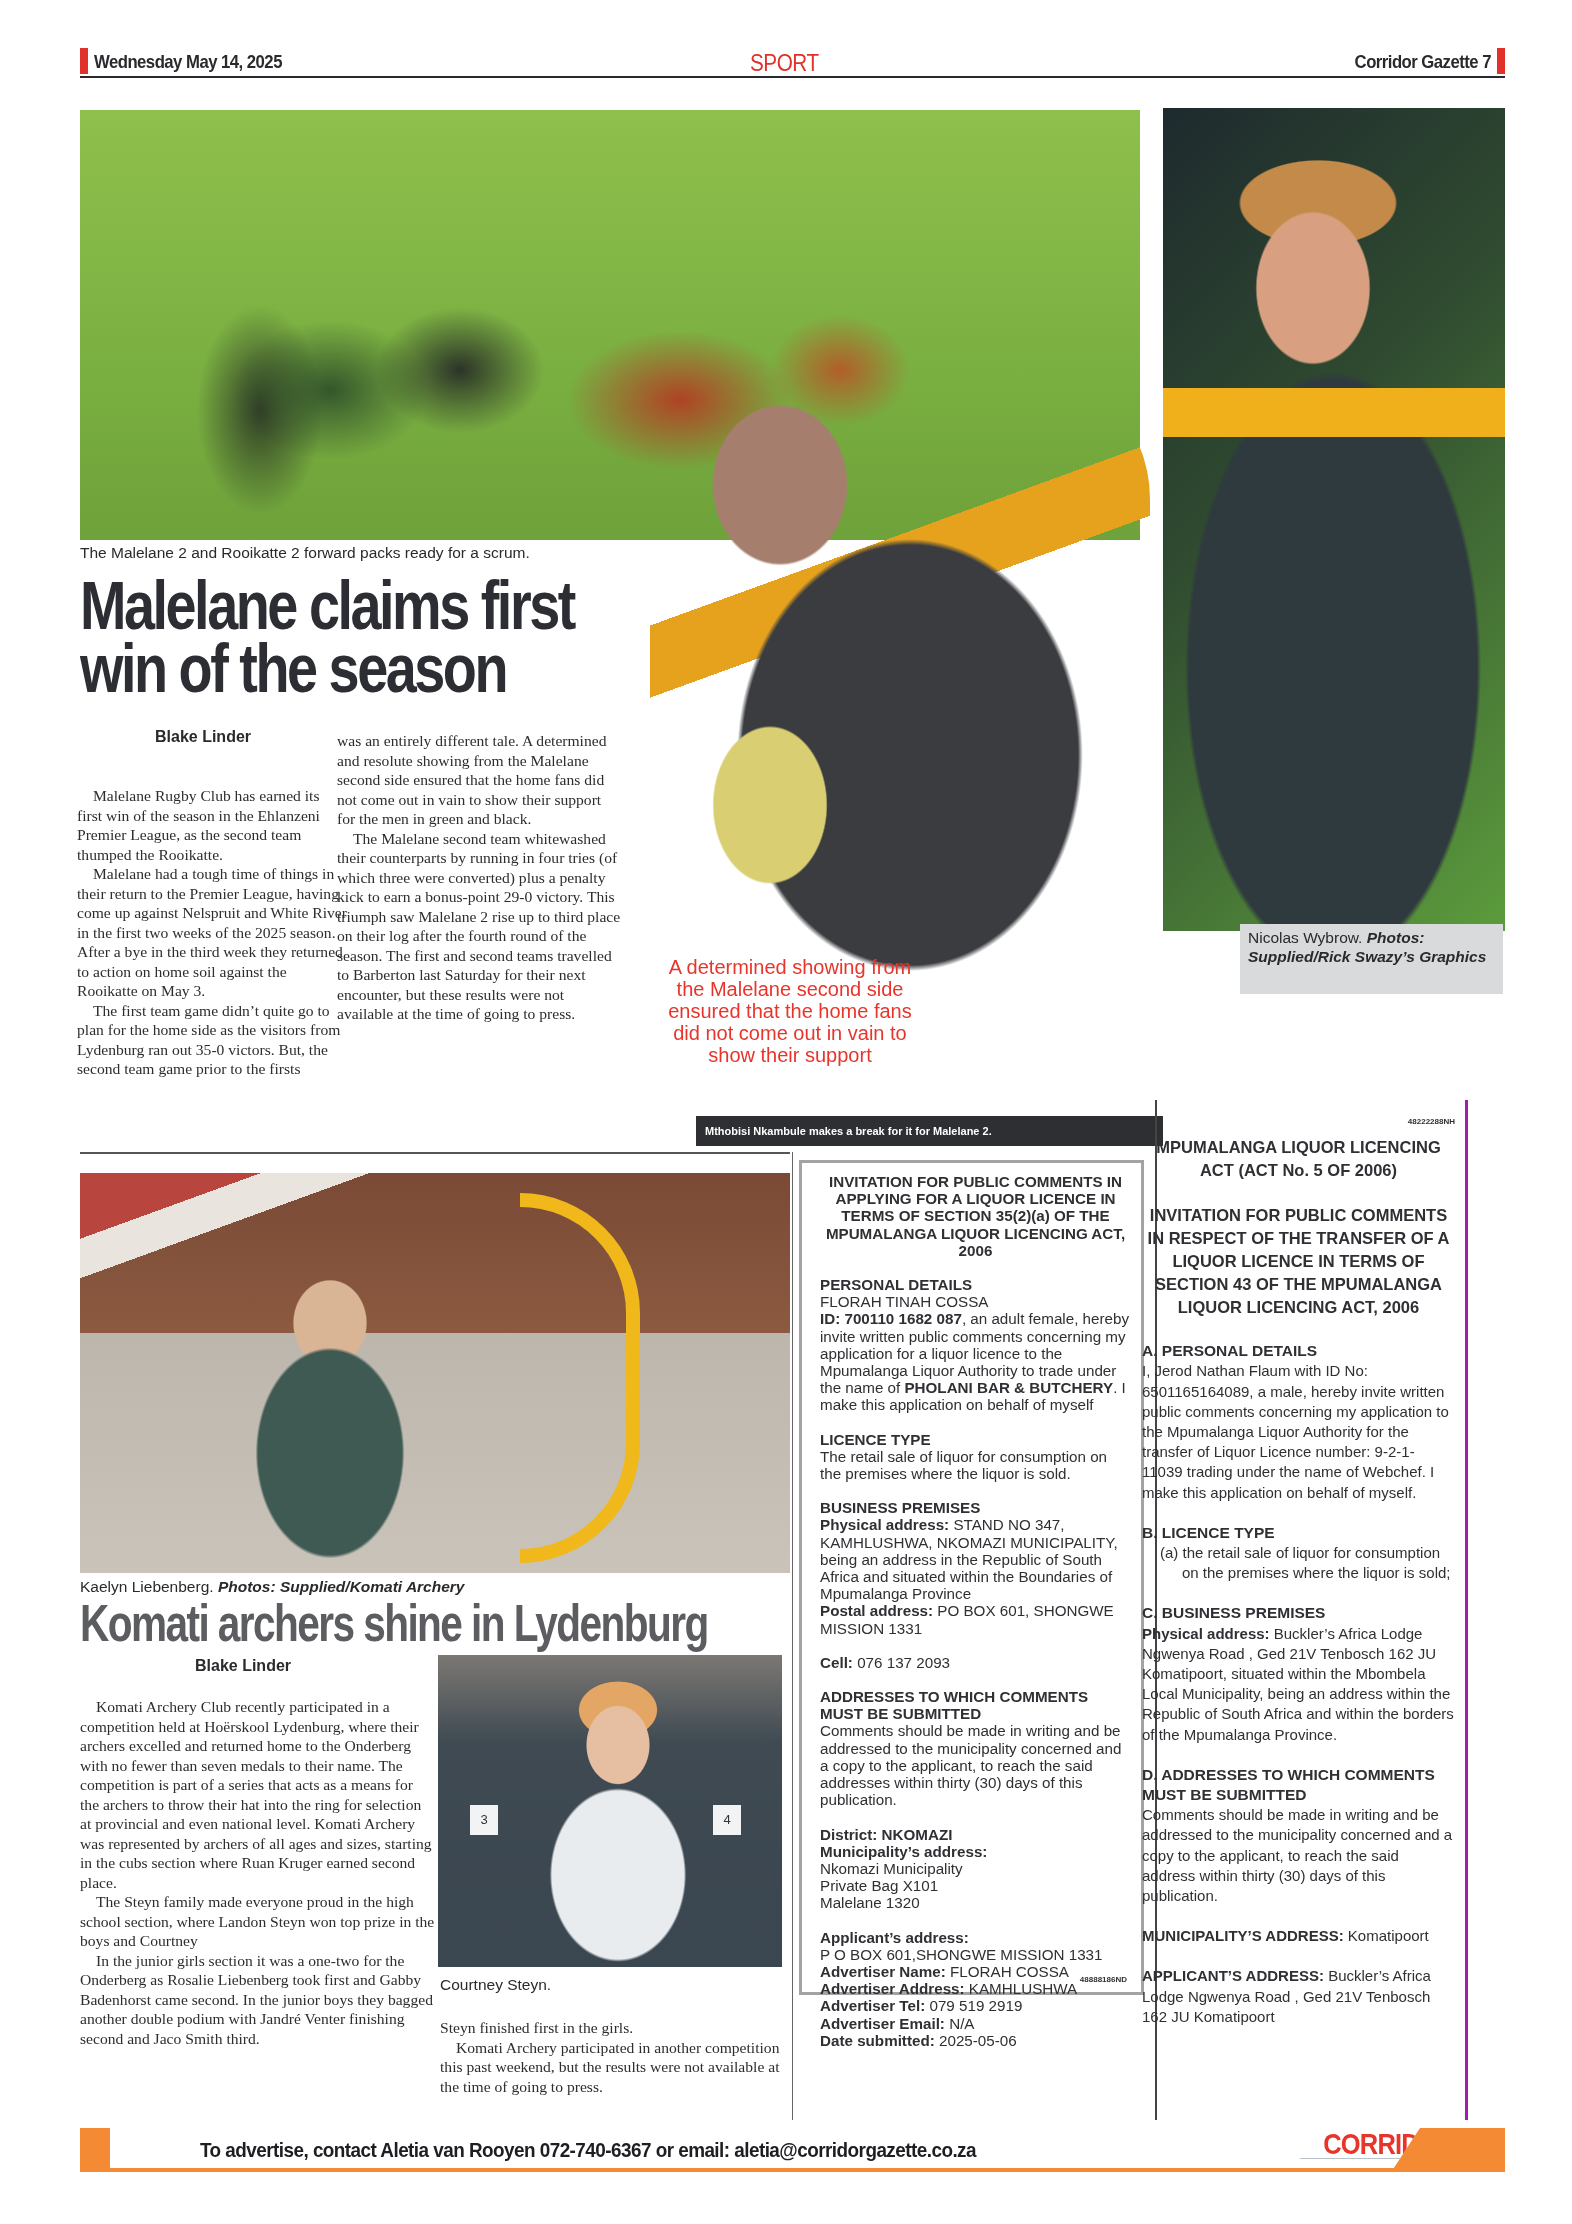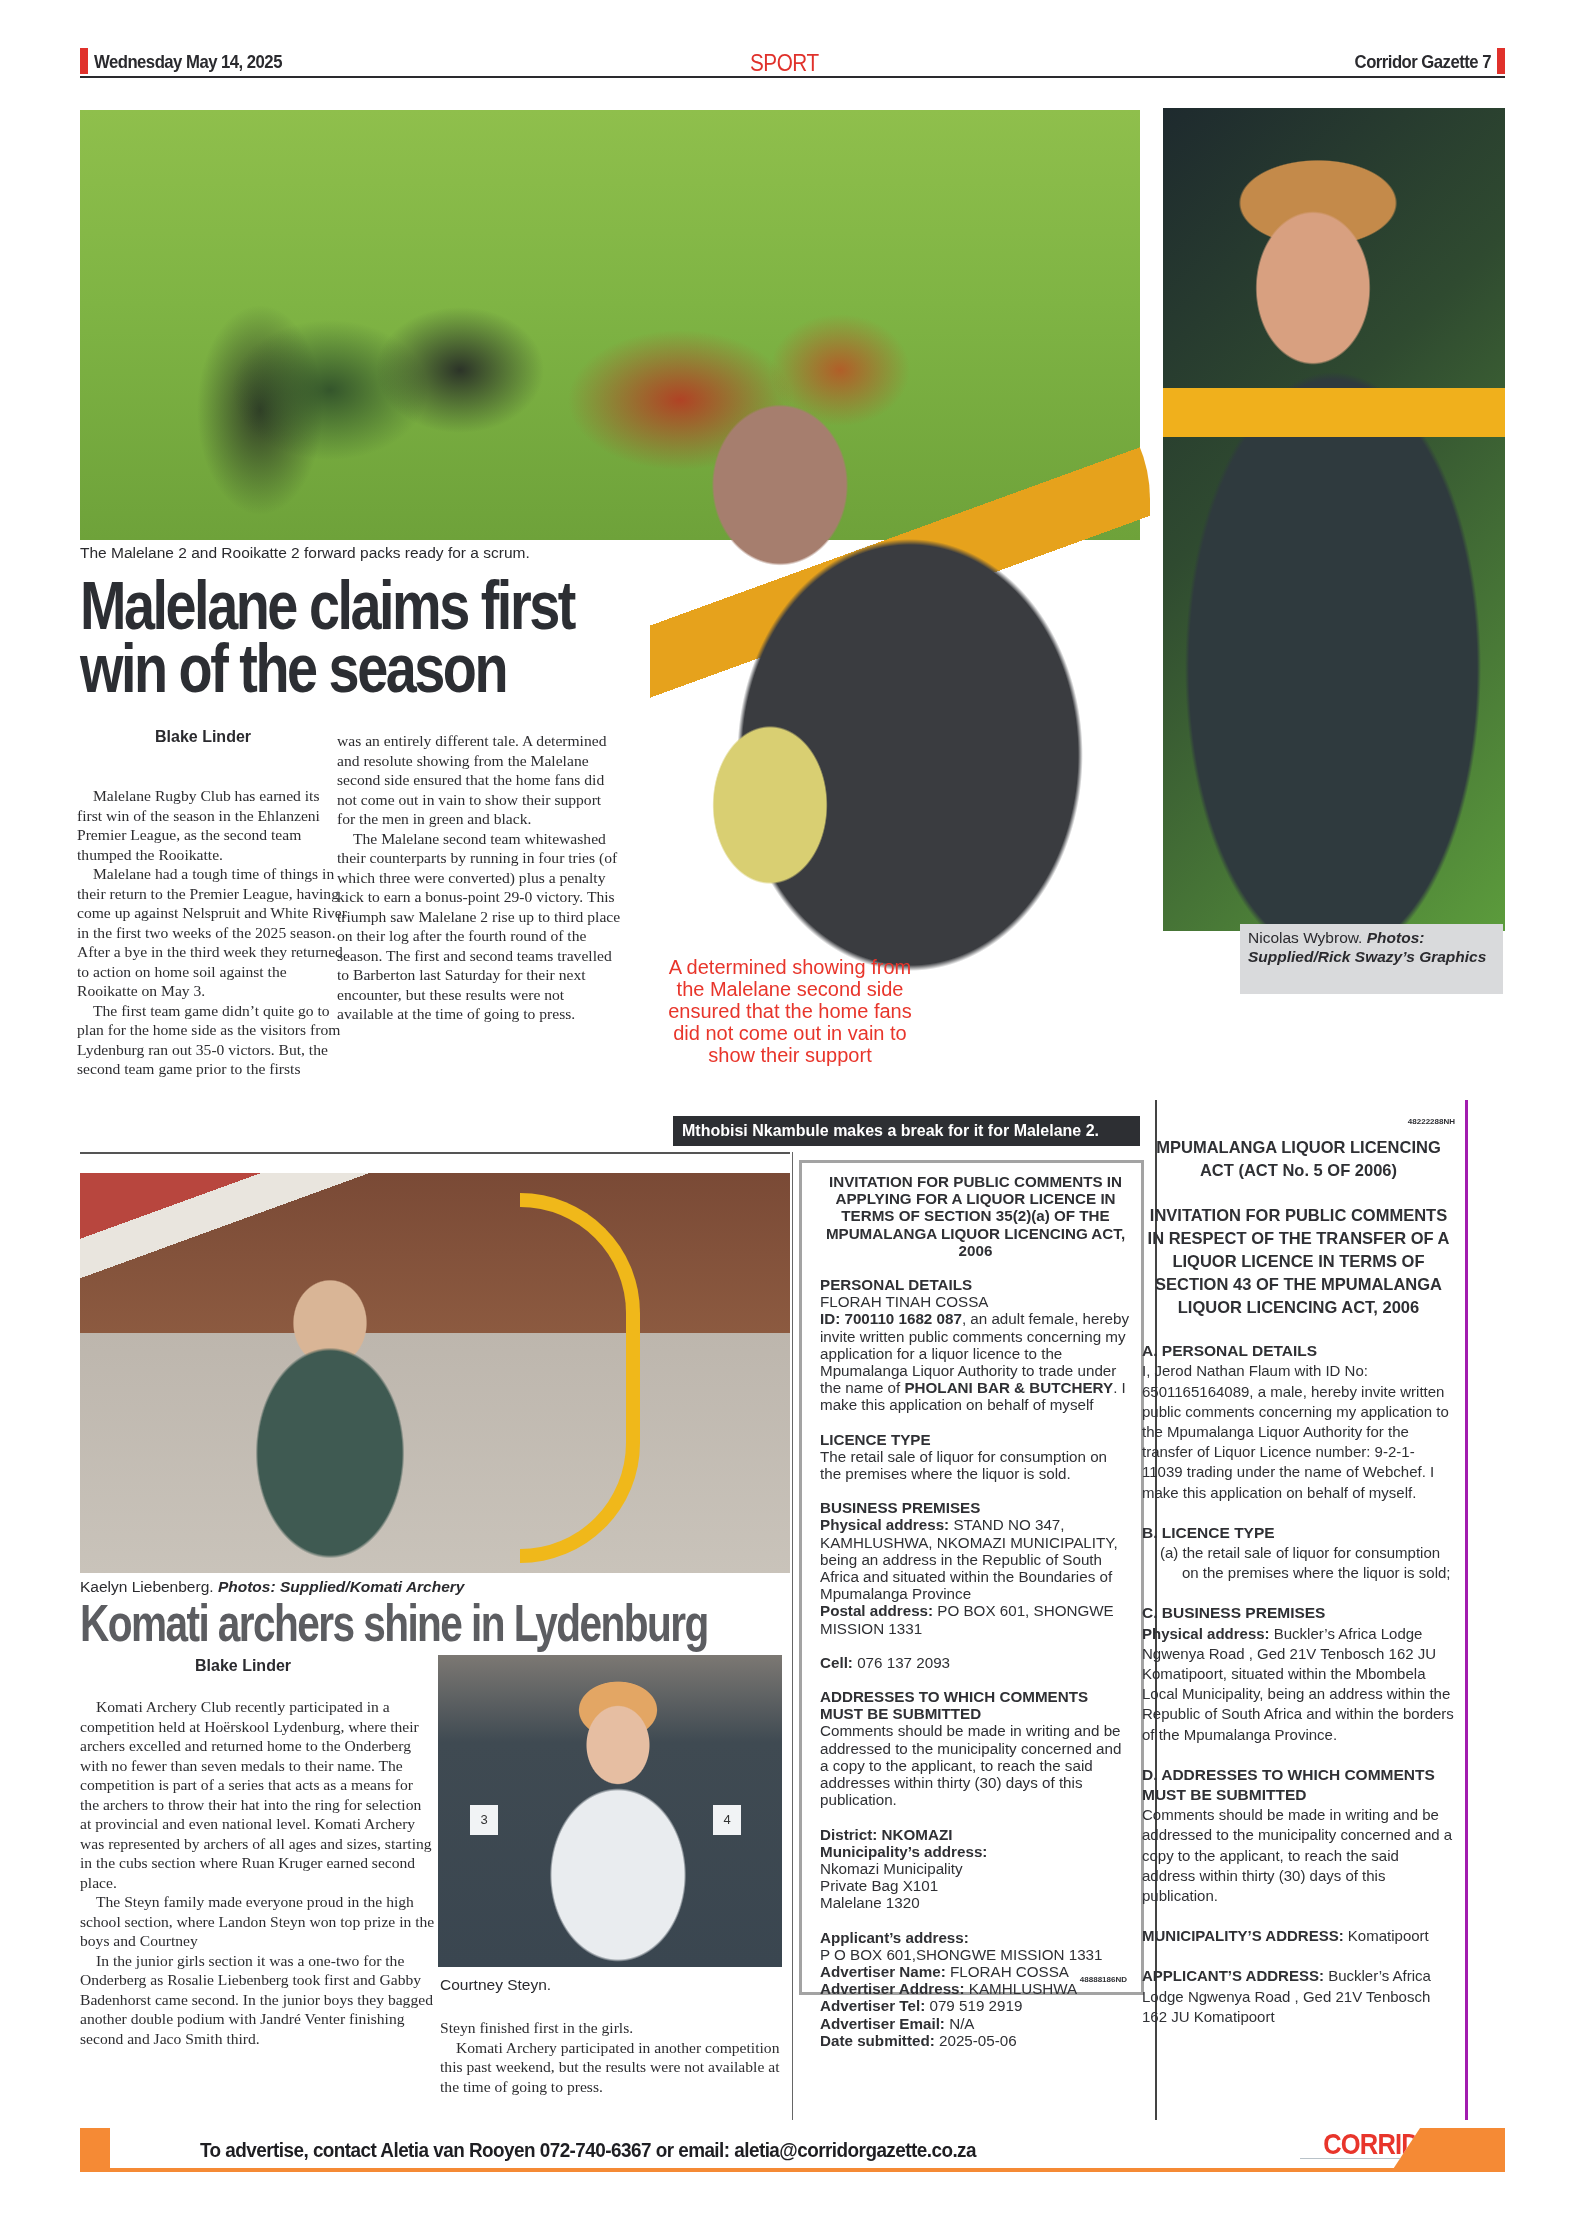--- a/index.html
+++ b/index.html
@@ -61,21 +61,21 @@
       radial-gradient(ellipse 110px 140px at 180px 220px, #e9ecef 0 60%, transparent 62%),
       linear-gradient(180deg, #7c7873 0%, #3f4a52 28%, #3a4650 100%);
   }
   .target-tag { position: absolute; width: 28px; height: 30px; background: #f1f3f5; color: #333; font-size: 13px; text-align: center; line-height: 30px; }
 
   
   .caption { position: absolute; font-size: 15.5px; color: #2a2a2e; line-height: 19px; }
   .caption .credit { font-weight: bold; font-style: italic; }
   .cap-scrum { left: 80px; top: 543px; }
   .cap-nicolas { left: 1240px; top: 924px; width: 263px; height: 70px; background: #d9dadc; padding: 4px 8px; }
-  .cap-runner { left: 673px; top: 1116px; width: 467px; height: 30px; background: #2d2f33; color: #ffffff; font-weight: bold; font-size: 16px; line-height: 30px; padding-left: 9px; }
+  .cap-runner { left: 696px; top: 1116px; width: 467px; height: 30px; background: #2d2f33; color: #ffffff; font-weight: bold; font-size: 11px; line-height: 30px; padding-left: 9px; }
   .cap-archer { left: 80px; top: 1577px; }
   .cap-courtney { left: 440px; top: 1975px; }
 
   .pull-quote { position: absolute; left: 655px; top: 956px; width: 270px; color: #e8352b; font-size: 20px; line-height: 22px; text-align: center; }
 
   
   .headline-rugby { position: absolute; left: 80px; top: 574px; width: 620px; font-family: "Liberation Sans", sans-serif; font-weight: bold; font-size: 68px; line-height: 63px; letter-spacing: -3px; color: #2c2e33; transform: scaleX(0.82); transform-origin: left top; white-space: nowrap; }
   .headline-archery { position: absolute; left: 80px; top: 1593px; font-size: 52px; line-height: 60px; color: #5c5d61; letter-spacing: -2px; transform: scaleX(0.78); transform-origin: left top; white-space: nowrap; }
 
   .byline { position: absolute; font-weight: bold; font-size: 16px; color: #2a2a2e; }

